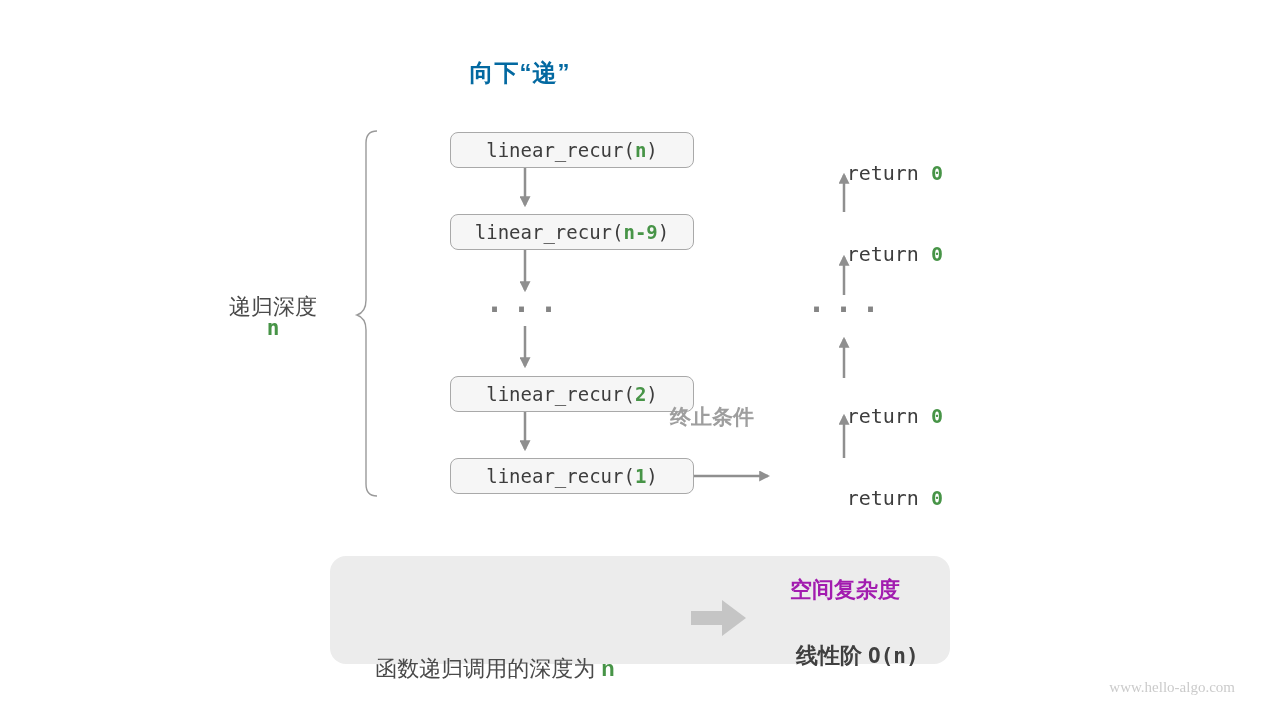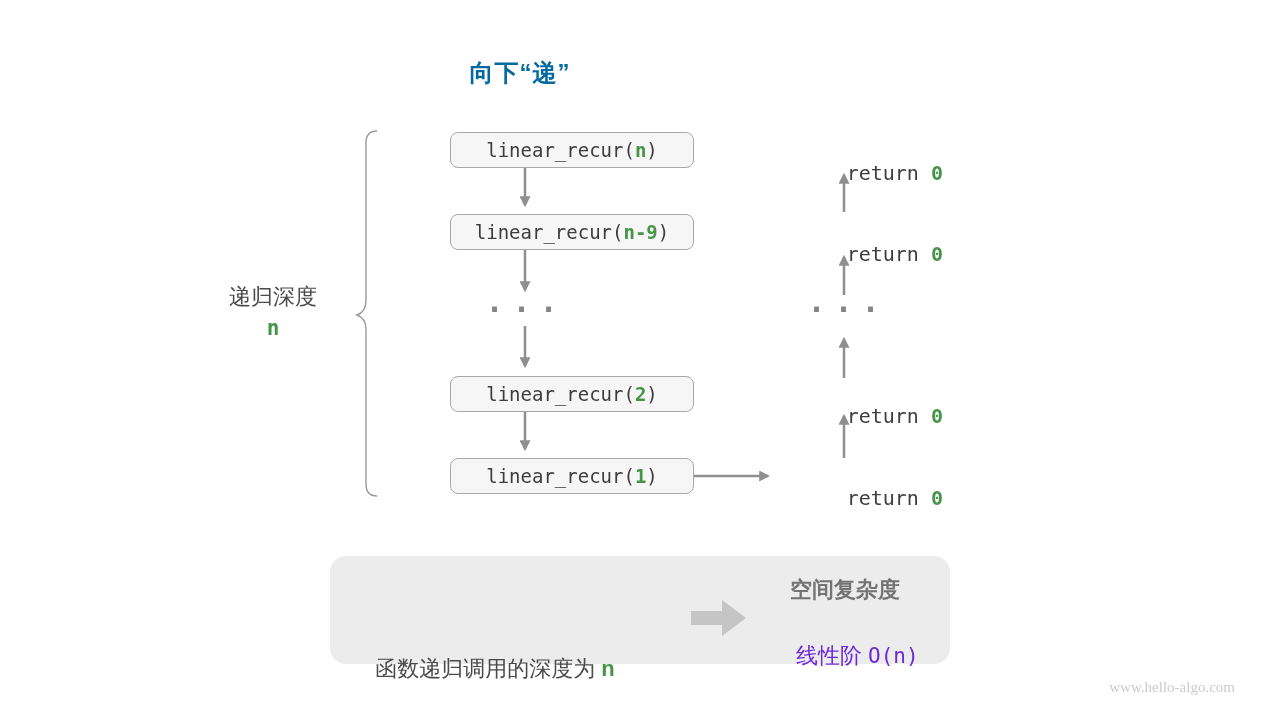--- a/index.html
+++ b/index.html
@@ -24,43 +24,43 @@
   .ret{
     left:743px;width:200px;text-align:right;
     font-family:"DejaVu Sans Mono",monospace;font-size:20px;color:#3d3d3d;
     white-space:pre;z-index:3;
   }
   .dots{
     width:120px;text-align:center;
     font-family:"DejaVu Sans Mono",monospace;font-weight:bold;
     font-size:30px;letter-spacing:9px;color:#858585;line-height:30px;z-index:3;
   }
-  .depth-text{left:193px;top:282px;width:160px;text-align:center;
+  .depth-text{left:193px;top:292px;width:160px;text-align:center;
     font-size:22px;color:#4a4a4a;}
   .depth-n{left:193px;top:316px;width:160px;text-align:center;
     font-family:"DejaVu Sans Mono",monospace;font-size:21px;font-weight:bold;color:#479447;}
   .basecase{
     left:641px;top:403px;width:142px;text-align:center;
     font-size:21px;font-weight:bold;color:#9e9e9e;line-height:28px;z-index:3;
   }
   .summary-box{
     left:330px;top:556px;width:620px;height:108px;
     background:#ececec;border-radius:16px;z-index:1;
   }
   .sum-left{
     left:340px;top:571px;width:310px;text-align:center;
     font-size:22px;color:#4a4a4a;line-height:39px;white-space:pre;z-index:3;
   }
   .sum-title{
     left:745px;top:575px;width:200px;text-align:center;
-    font-size:22px;font-weight:bold;color:#737373;z-index:3;
+    font-size:22px;font-weight:bold;color:#a21caf;z-index:3;
   }
   .sum-value{
     left:735px;top:615px;width:220px;text-align:center;
-    font-size:22px;font-weight:normal;color:#6d28d9;white-space:pre;z-index:3;
+    font-size:22px;font-weight:bold;color:#404040;white-space:pre;z-index:3;
   }
   .sum-value .formula{font-family:"DejaVu Sans Mono",monospace;font-size:21px;}
   .watermark{
     left:1035px;top:679px;width:200px;text-align:right;
     font-family:Liberation Serif, serif;font-size:15px;color:#cbcbcb;
   }
   svg.overlay{position:absolute;left:0;top:0;z-index:2;pointer-events:none;}
 </style>
 </head>
 <body>
@@ -121,20 +121,21 @@
     <span>return </span><span class="g">0</span>
   </div>
   <div class="abs ret" style="top:380px">
     <span>return </span><span class="g">0</span>
   </div>
   <div class="abs ret" style="top:462px">
     <span>return </span><span class="g">0</span>
   </div>
 
   <div class="abs basecase">
+    <div>终止条件</div>
   </div>
 
   <div class="abs sum-left">
     <div><span>函数递归调用的深度为 </span><span class="g">n</span></div>
     
   </div>
   <div class="abs sum-title">空间复杂度</div>
   <div class="abs sum-value">
     <span>线性阶 </span><span class="formula">O(n)</span>
   </div>

